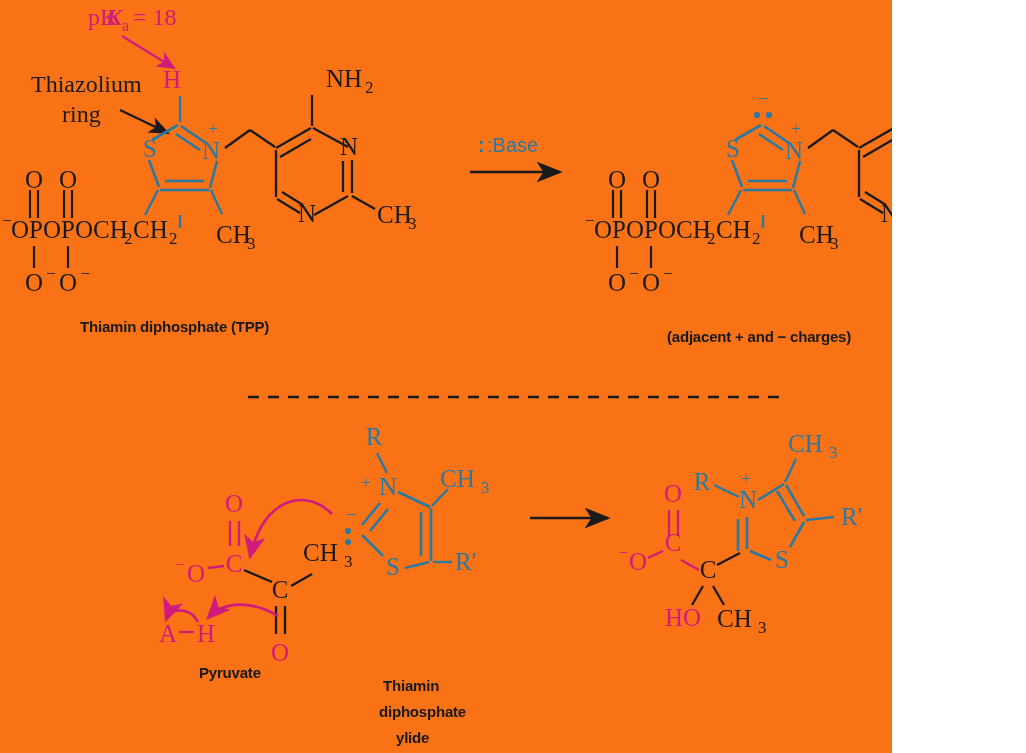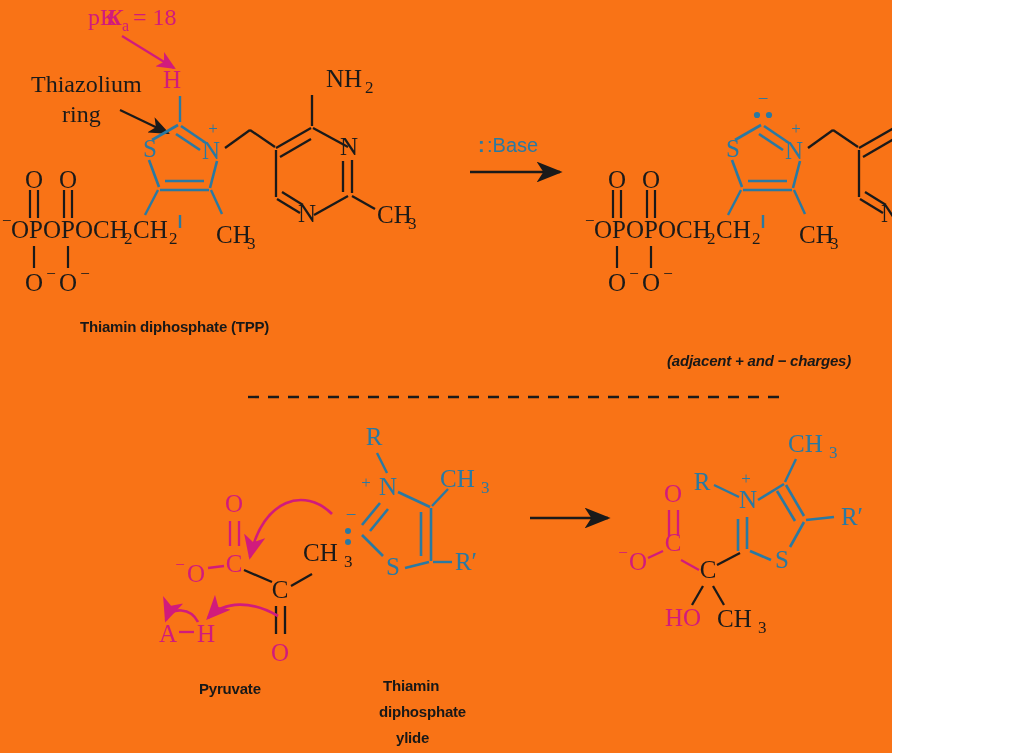--- a/index.html
+++ b/index.html
@@ -362,21 +362,21 @@
 
       <line x1="663" y1="551" x2="648" y2="558" stroke="#d11b7c" stroke-width="2.3"></line>
       <text class="chg mag" x="623" y="558" text-anchor="middle">−</text>
       <text class="atom mag" x="638" y="570" text-anchor="middle">O</text>
     </g>
 
   </svg>
 
   <div class="cap" style="left:80px; top:314px;">Thiamin diphosphate (TPP)</div>
 
-  <div class="cap center" style="left:667px; top:348px;font-style:italic;">(adjacent + and − charges)</div>
-
-  <div class="cap center" style="left:199px; top:676px;">Pyruvate</div>
+  <div class="cap center" style="left:667px; top:324px;">(adjacent + and − charges)</div>
+
+  <div class="cap center" style="left:199px; top:660px;">Pyruvate</div>
 
   <div class="cap center" style="left:383px; top:673px;">Thiamin</div>
   <div class="cap center" style="left:379px; top:699px;">diphosphate</div>
   <div class="cap center" style="left:396px; top:725px;">ylide</div>
 
 </div>
 
 </body></html>

